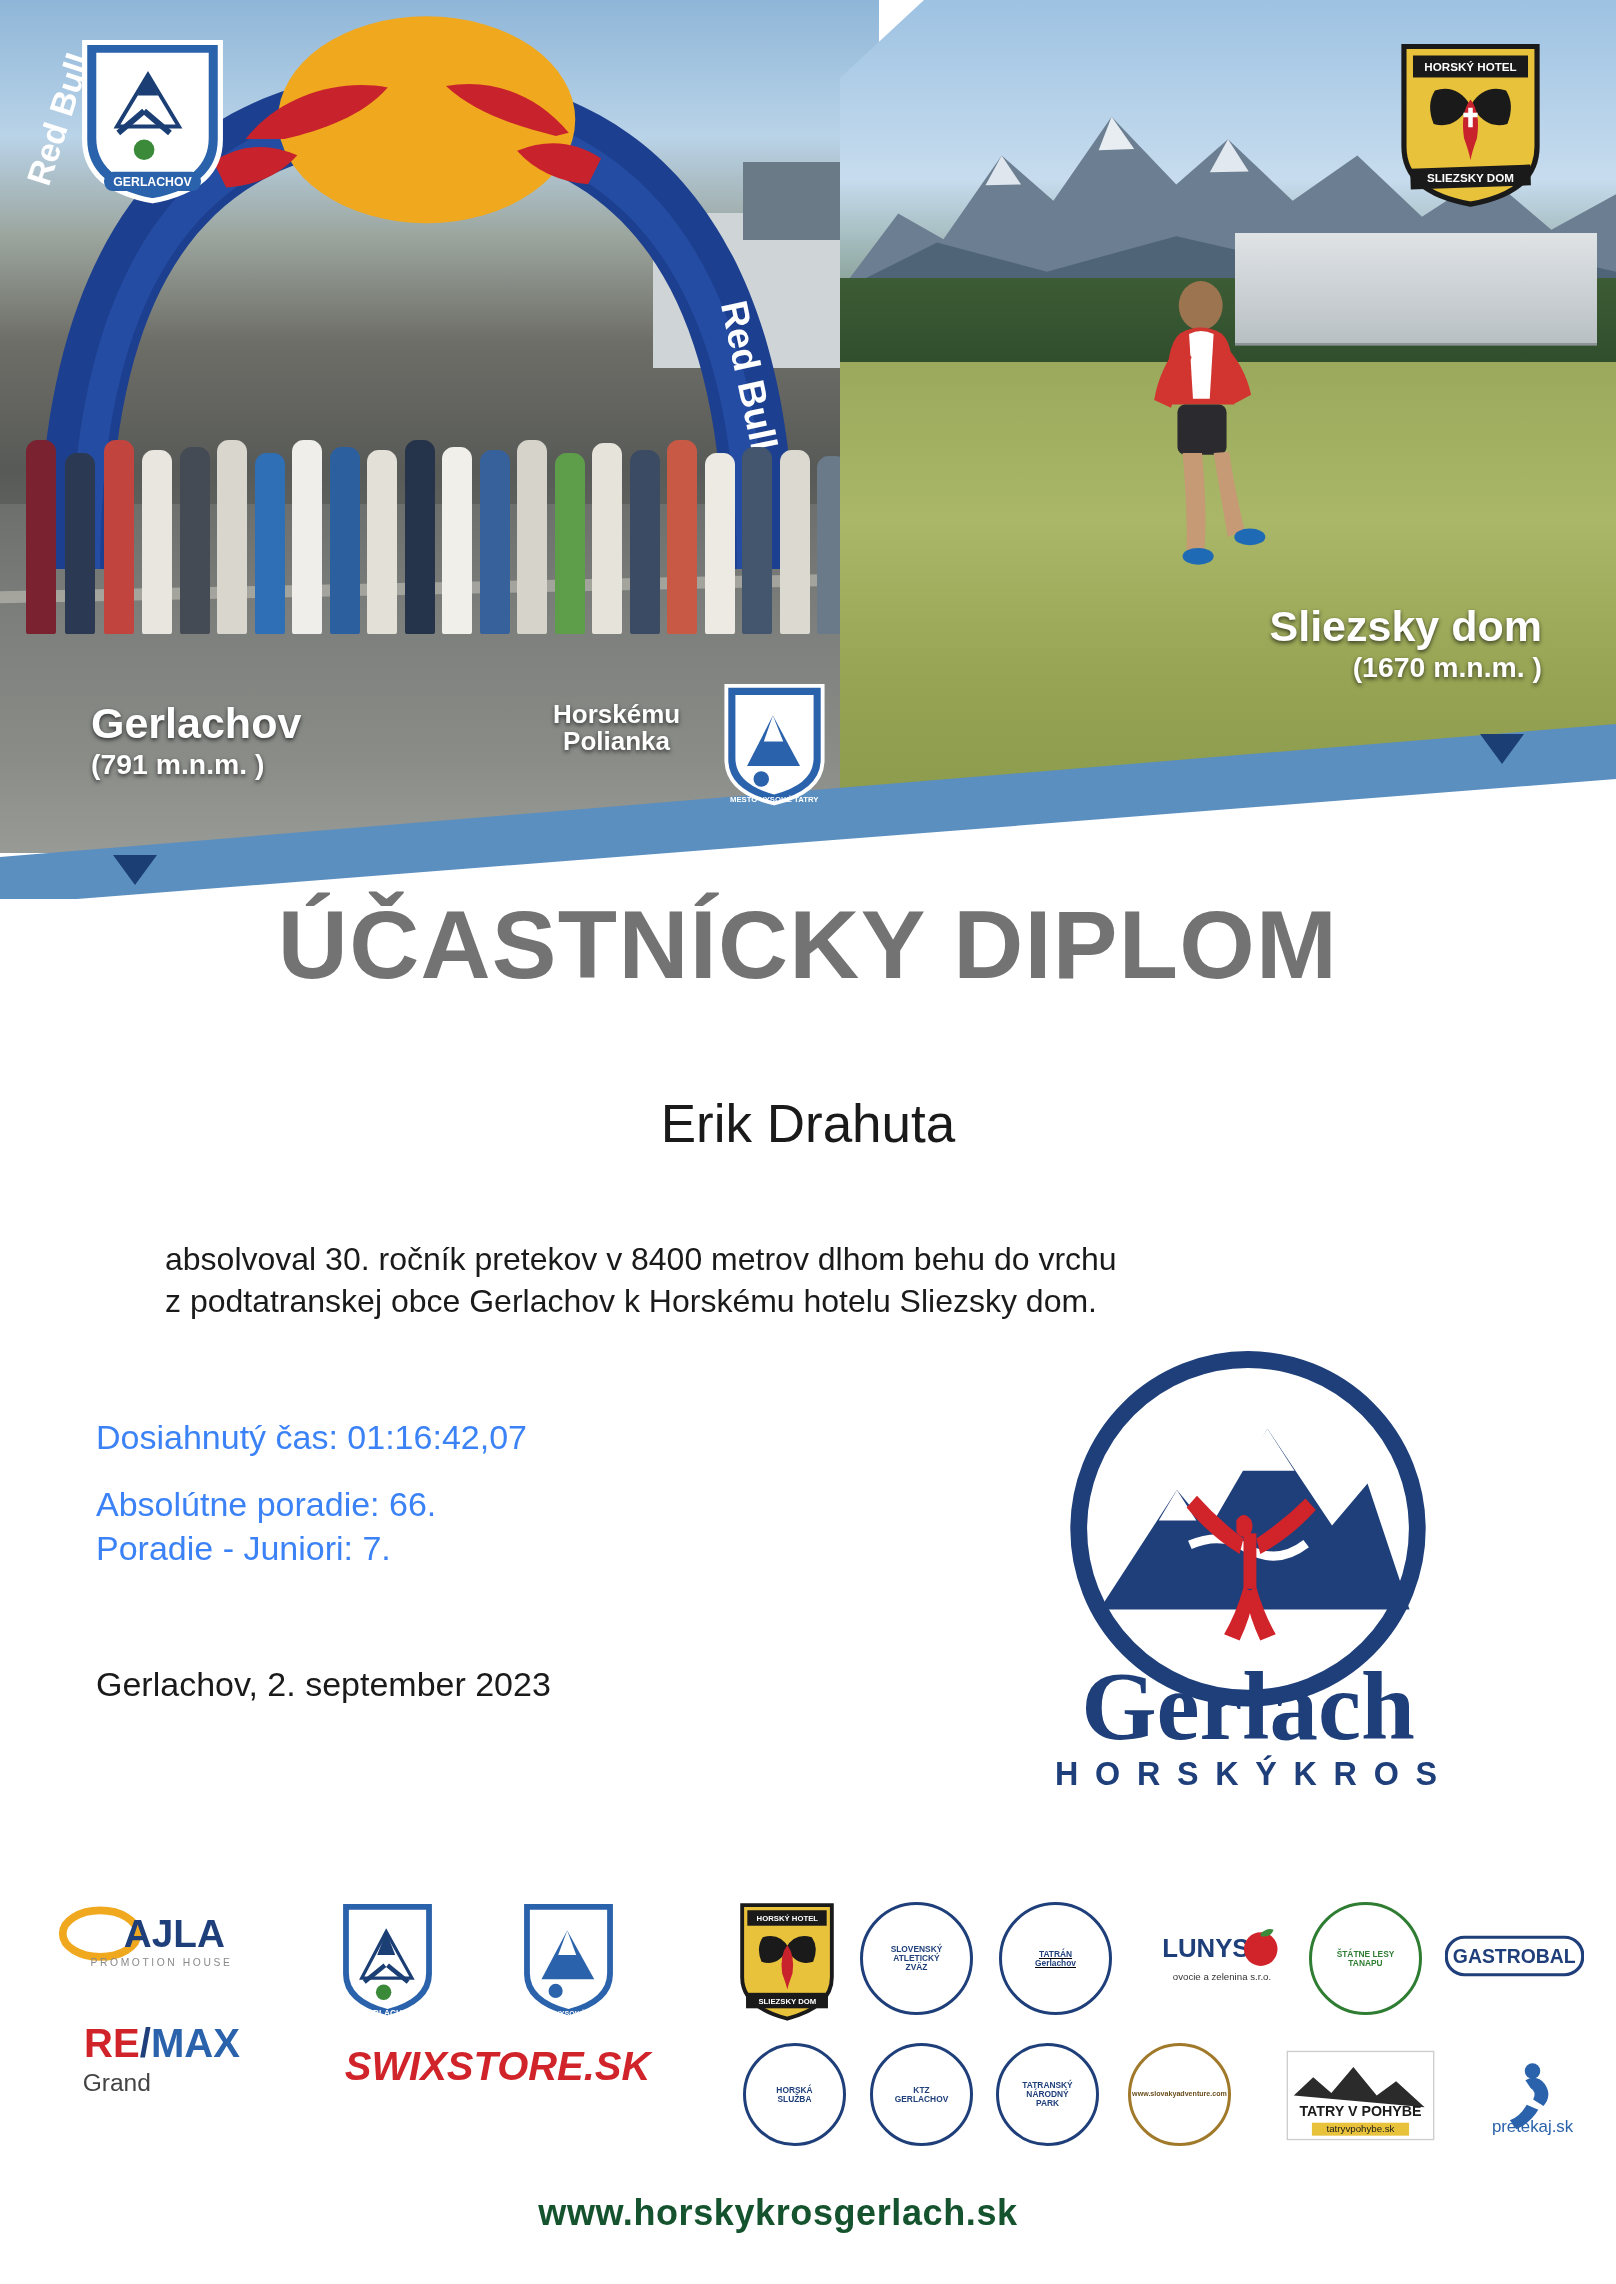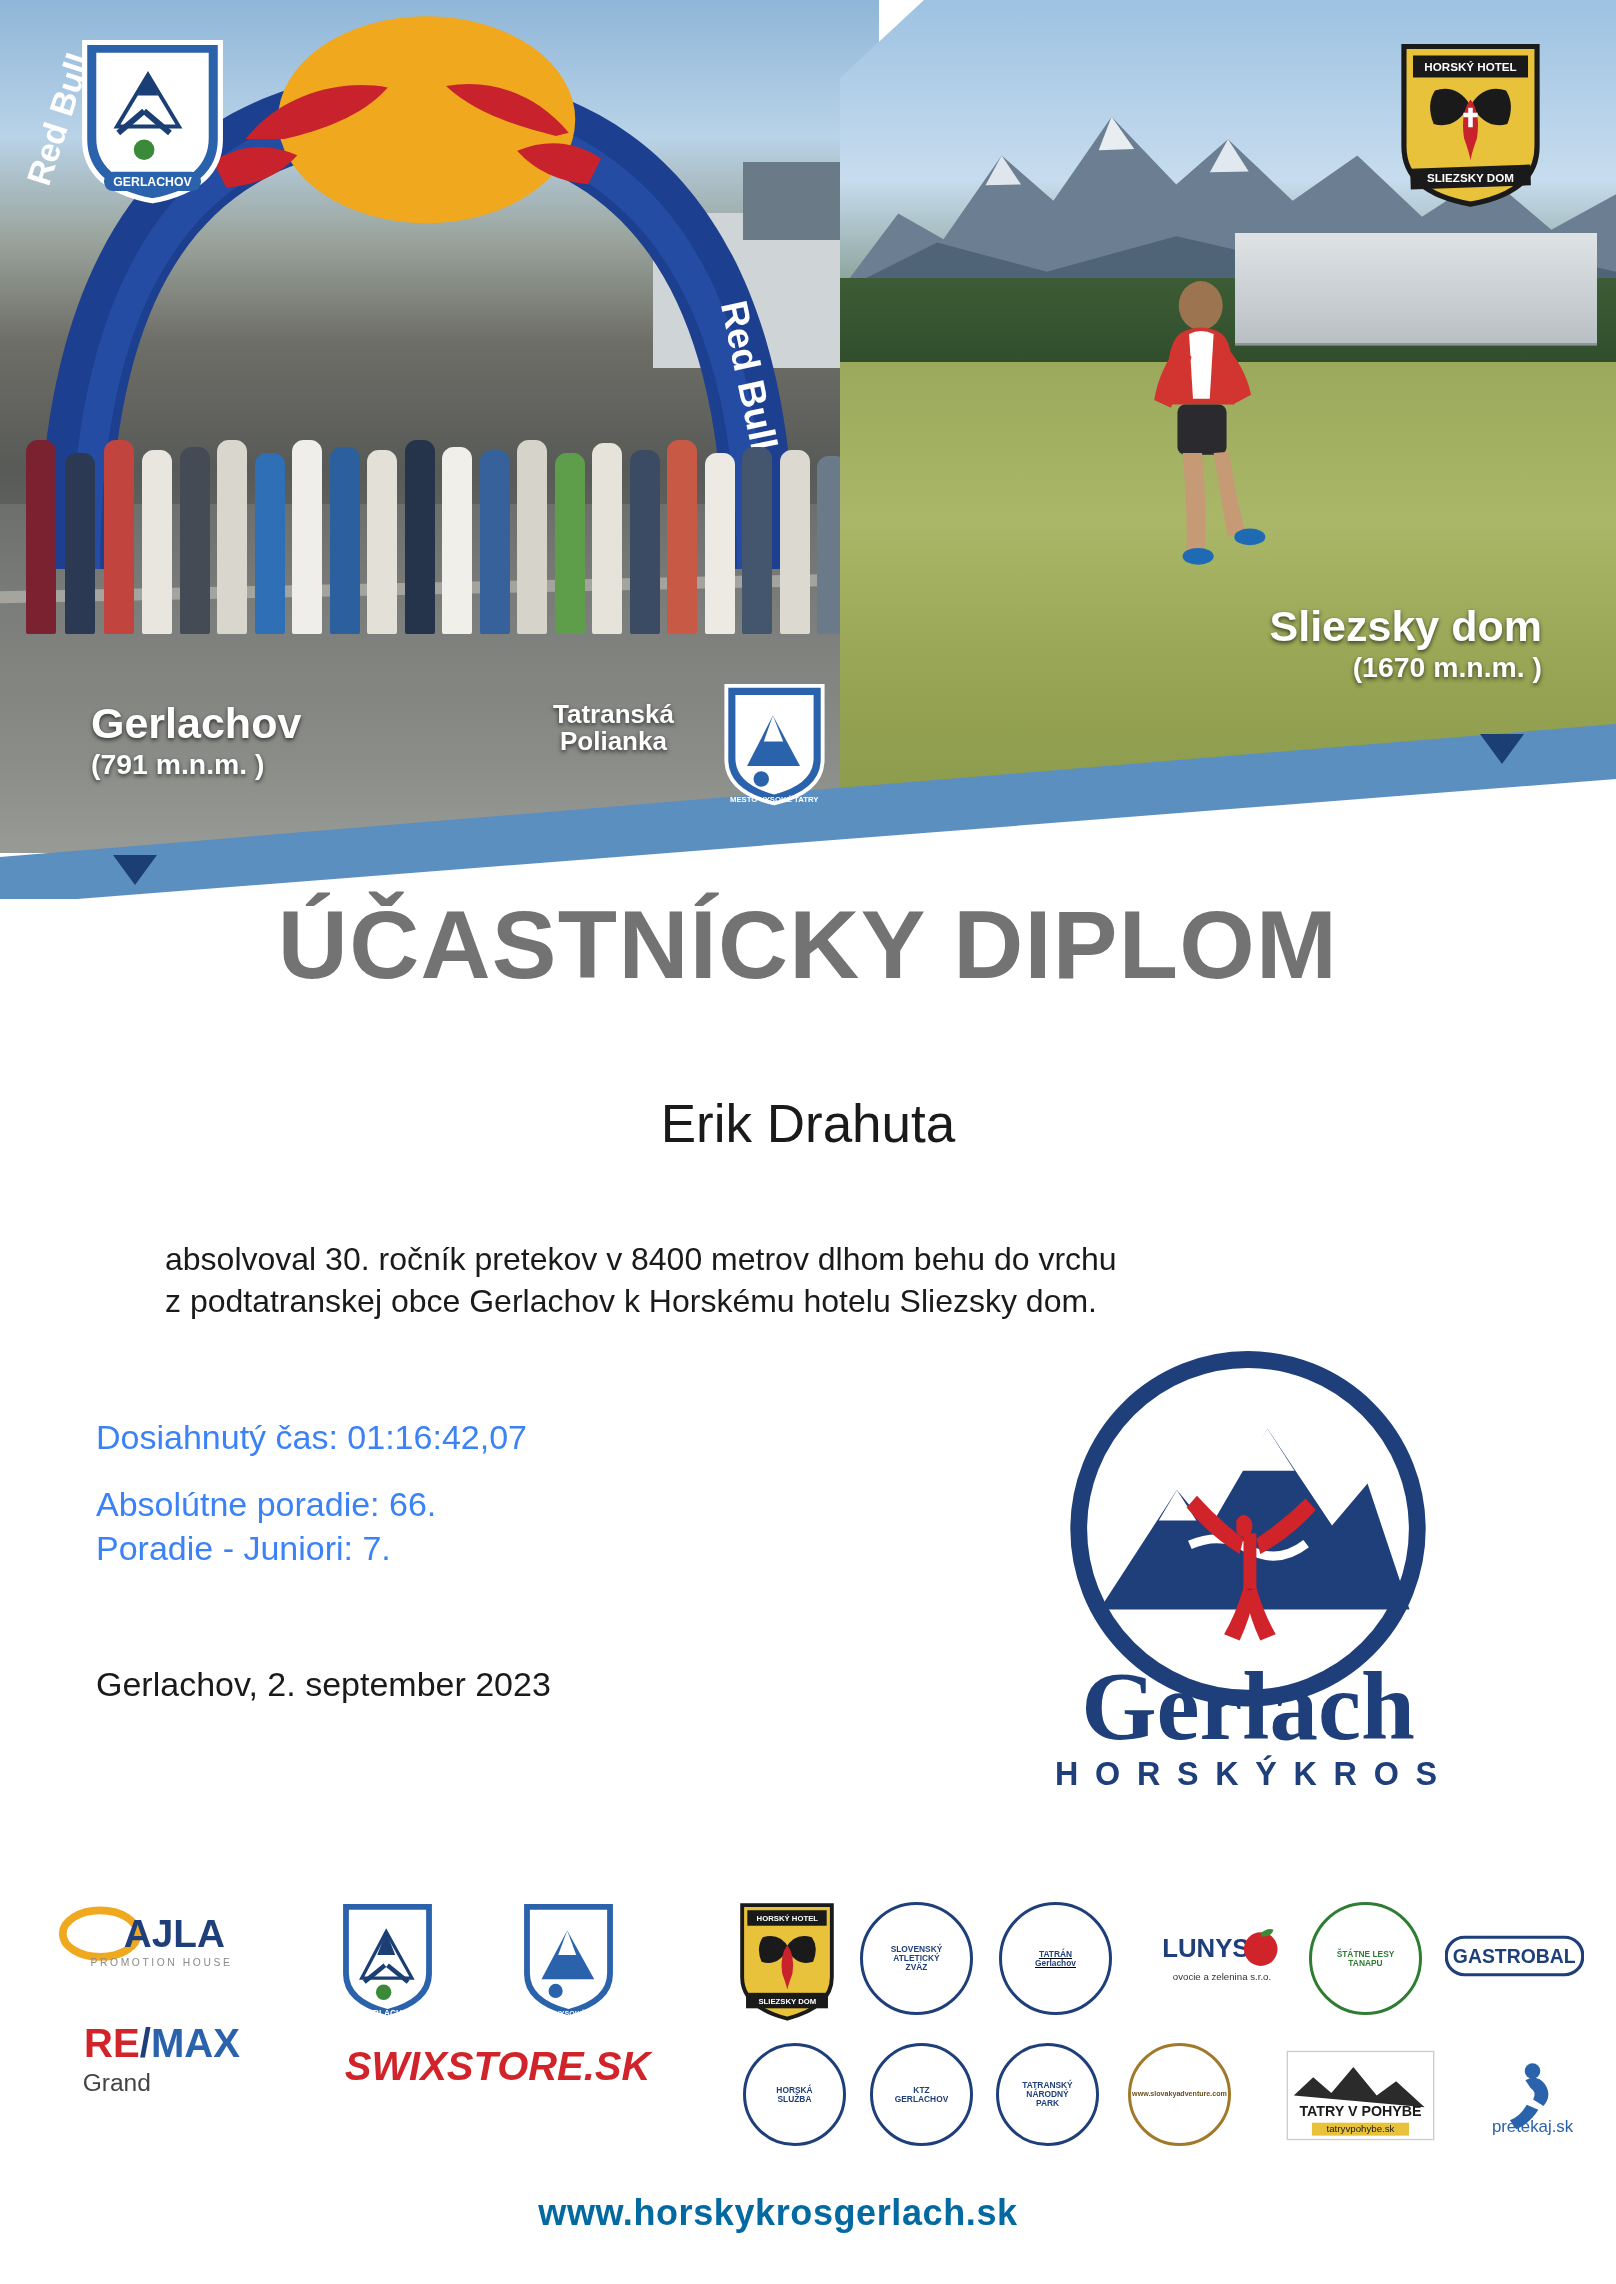--- a/index.html
+++ b/index.html
@@ -130,21 +130,21 @@
   .sponsors{position:absolute;left:0;top:1888px;width:1616px;height:317px;}
   .sp{position:absolute;text-align:center;}
   .circle-logo{
     border-radius:50%;background:#fff;border:3.2px solid #1f3f7a;
     display:flex;align-items:center;justify-content:center;
     font-size:8.4px;color:#1f3f7a;font-weight:bold;text-align:center;line-height:1.05;
     box-sizing:border-box;overflow:hidden;
   }
   .web{
     position:absolute;left:0;top:2192px;width:1556px;text-align:center;
-    font-size:36px;font-weight:bold;color:#0369a1;letter-spacing:0.6px;
+    font-size:36px;font-weight:bold;color:#14532d;letter-spacing:0.6px;
   }
 </style>
 </head>
 <body>
 
 <div class="banner">
 
   <div class="photo-left">
     <div class="house" style="left:653px;top:213px;width:194px;height:155px;"></div>
     <div class="house" style="left:743px;top:162px;width:136px;height:78px;background:#6a7a86;"></div>
@@ -218,21 +218,21 @@
   <div class="band"></div>
   <div class="band2"></div>
   <div class="tri" style="left:113px;top:855px;"></div>
   <div class="tri" style="left:1480px;top:734px;"></div>
 
   <div class="caption cap-gerlachov">
     <span>Gerlachov</span>
     <span class="alt">(791 m.n.m. )</span>
   </div>
   <div class="caption cap-tp">
-    <span>Tatranská</span><br>
+    <span>Horskému</span><br>
     <span>Polianka</span>
   </div>
   <div class="caption cap-sd">
     <span>Sliezsky dom</span>
     <span class="alt">(1670 m.n.m. )</span>
   </div>
 
   <div class="crest" style="left:78px;top:36px;">
     <svg width="149" height="168" viewBox="0 0 230 260">
       <path d="M10,10 L220,10 L220,160 Q220,235 115,255 Q10,235 10,160 Z" fill="#2a62ab" stroke="#ffffff" stroke-width="8"></path>

